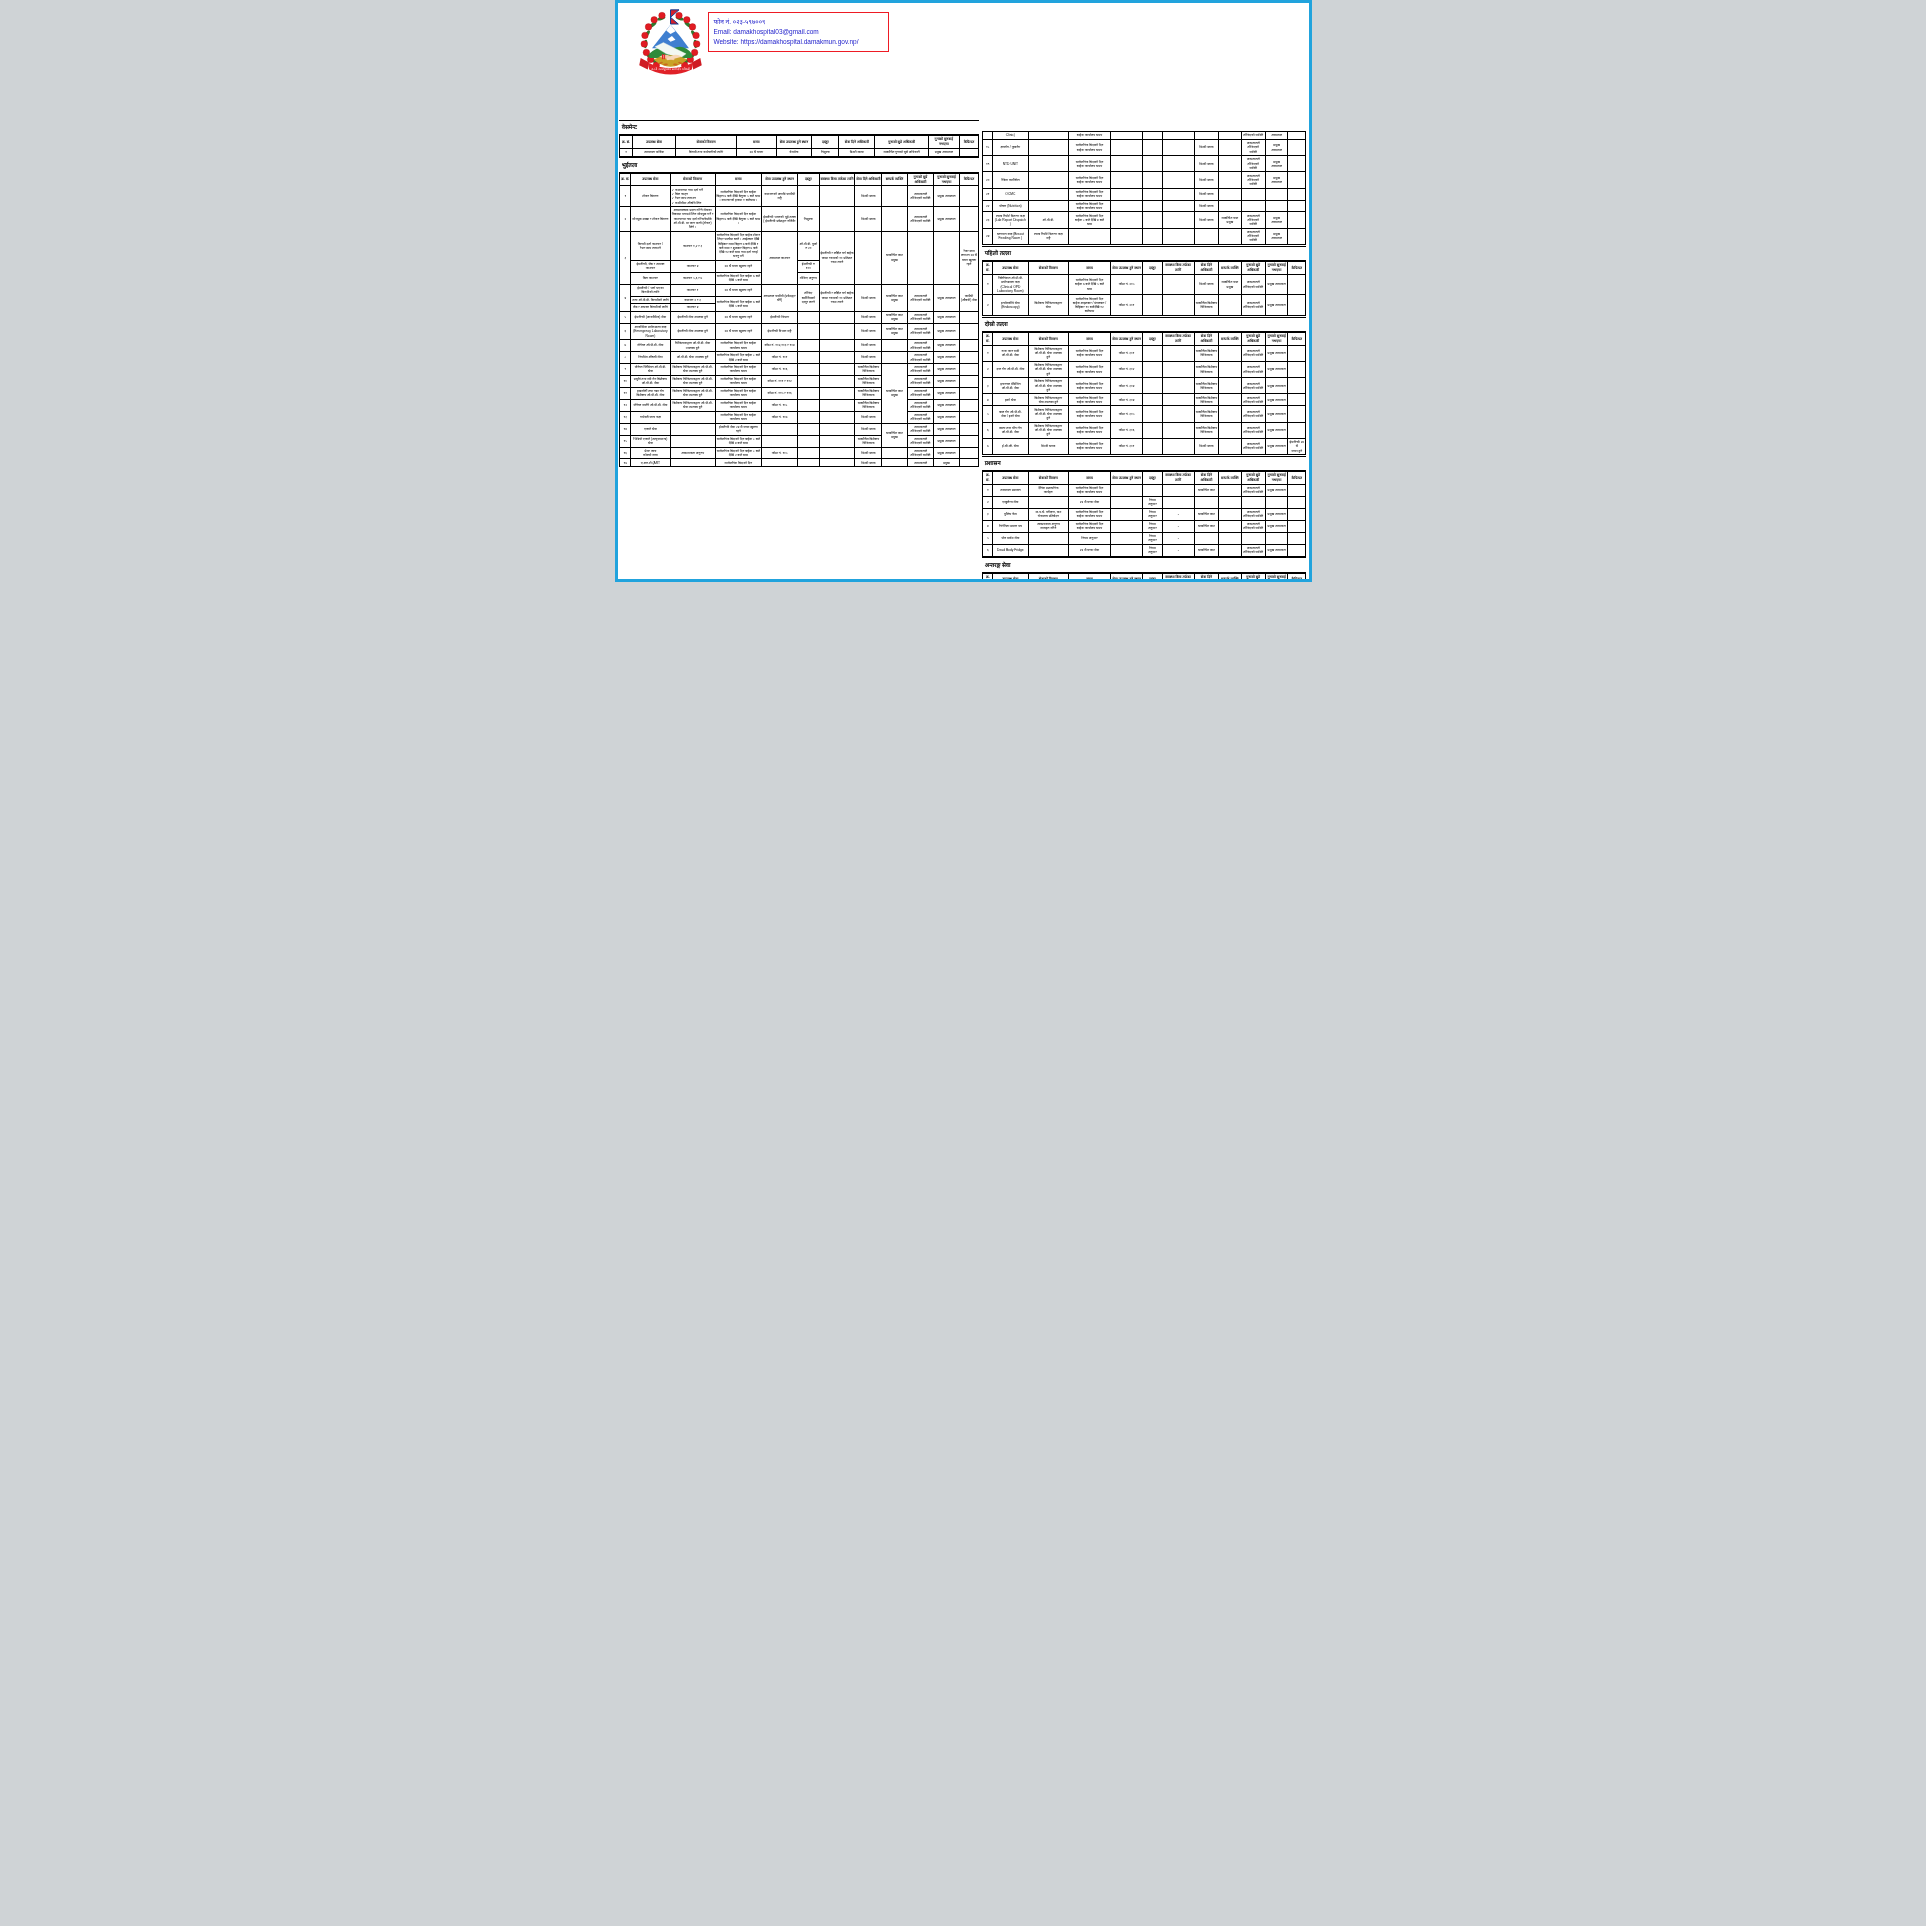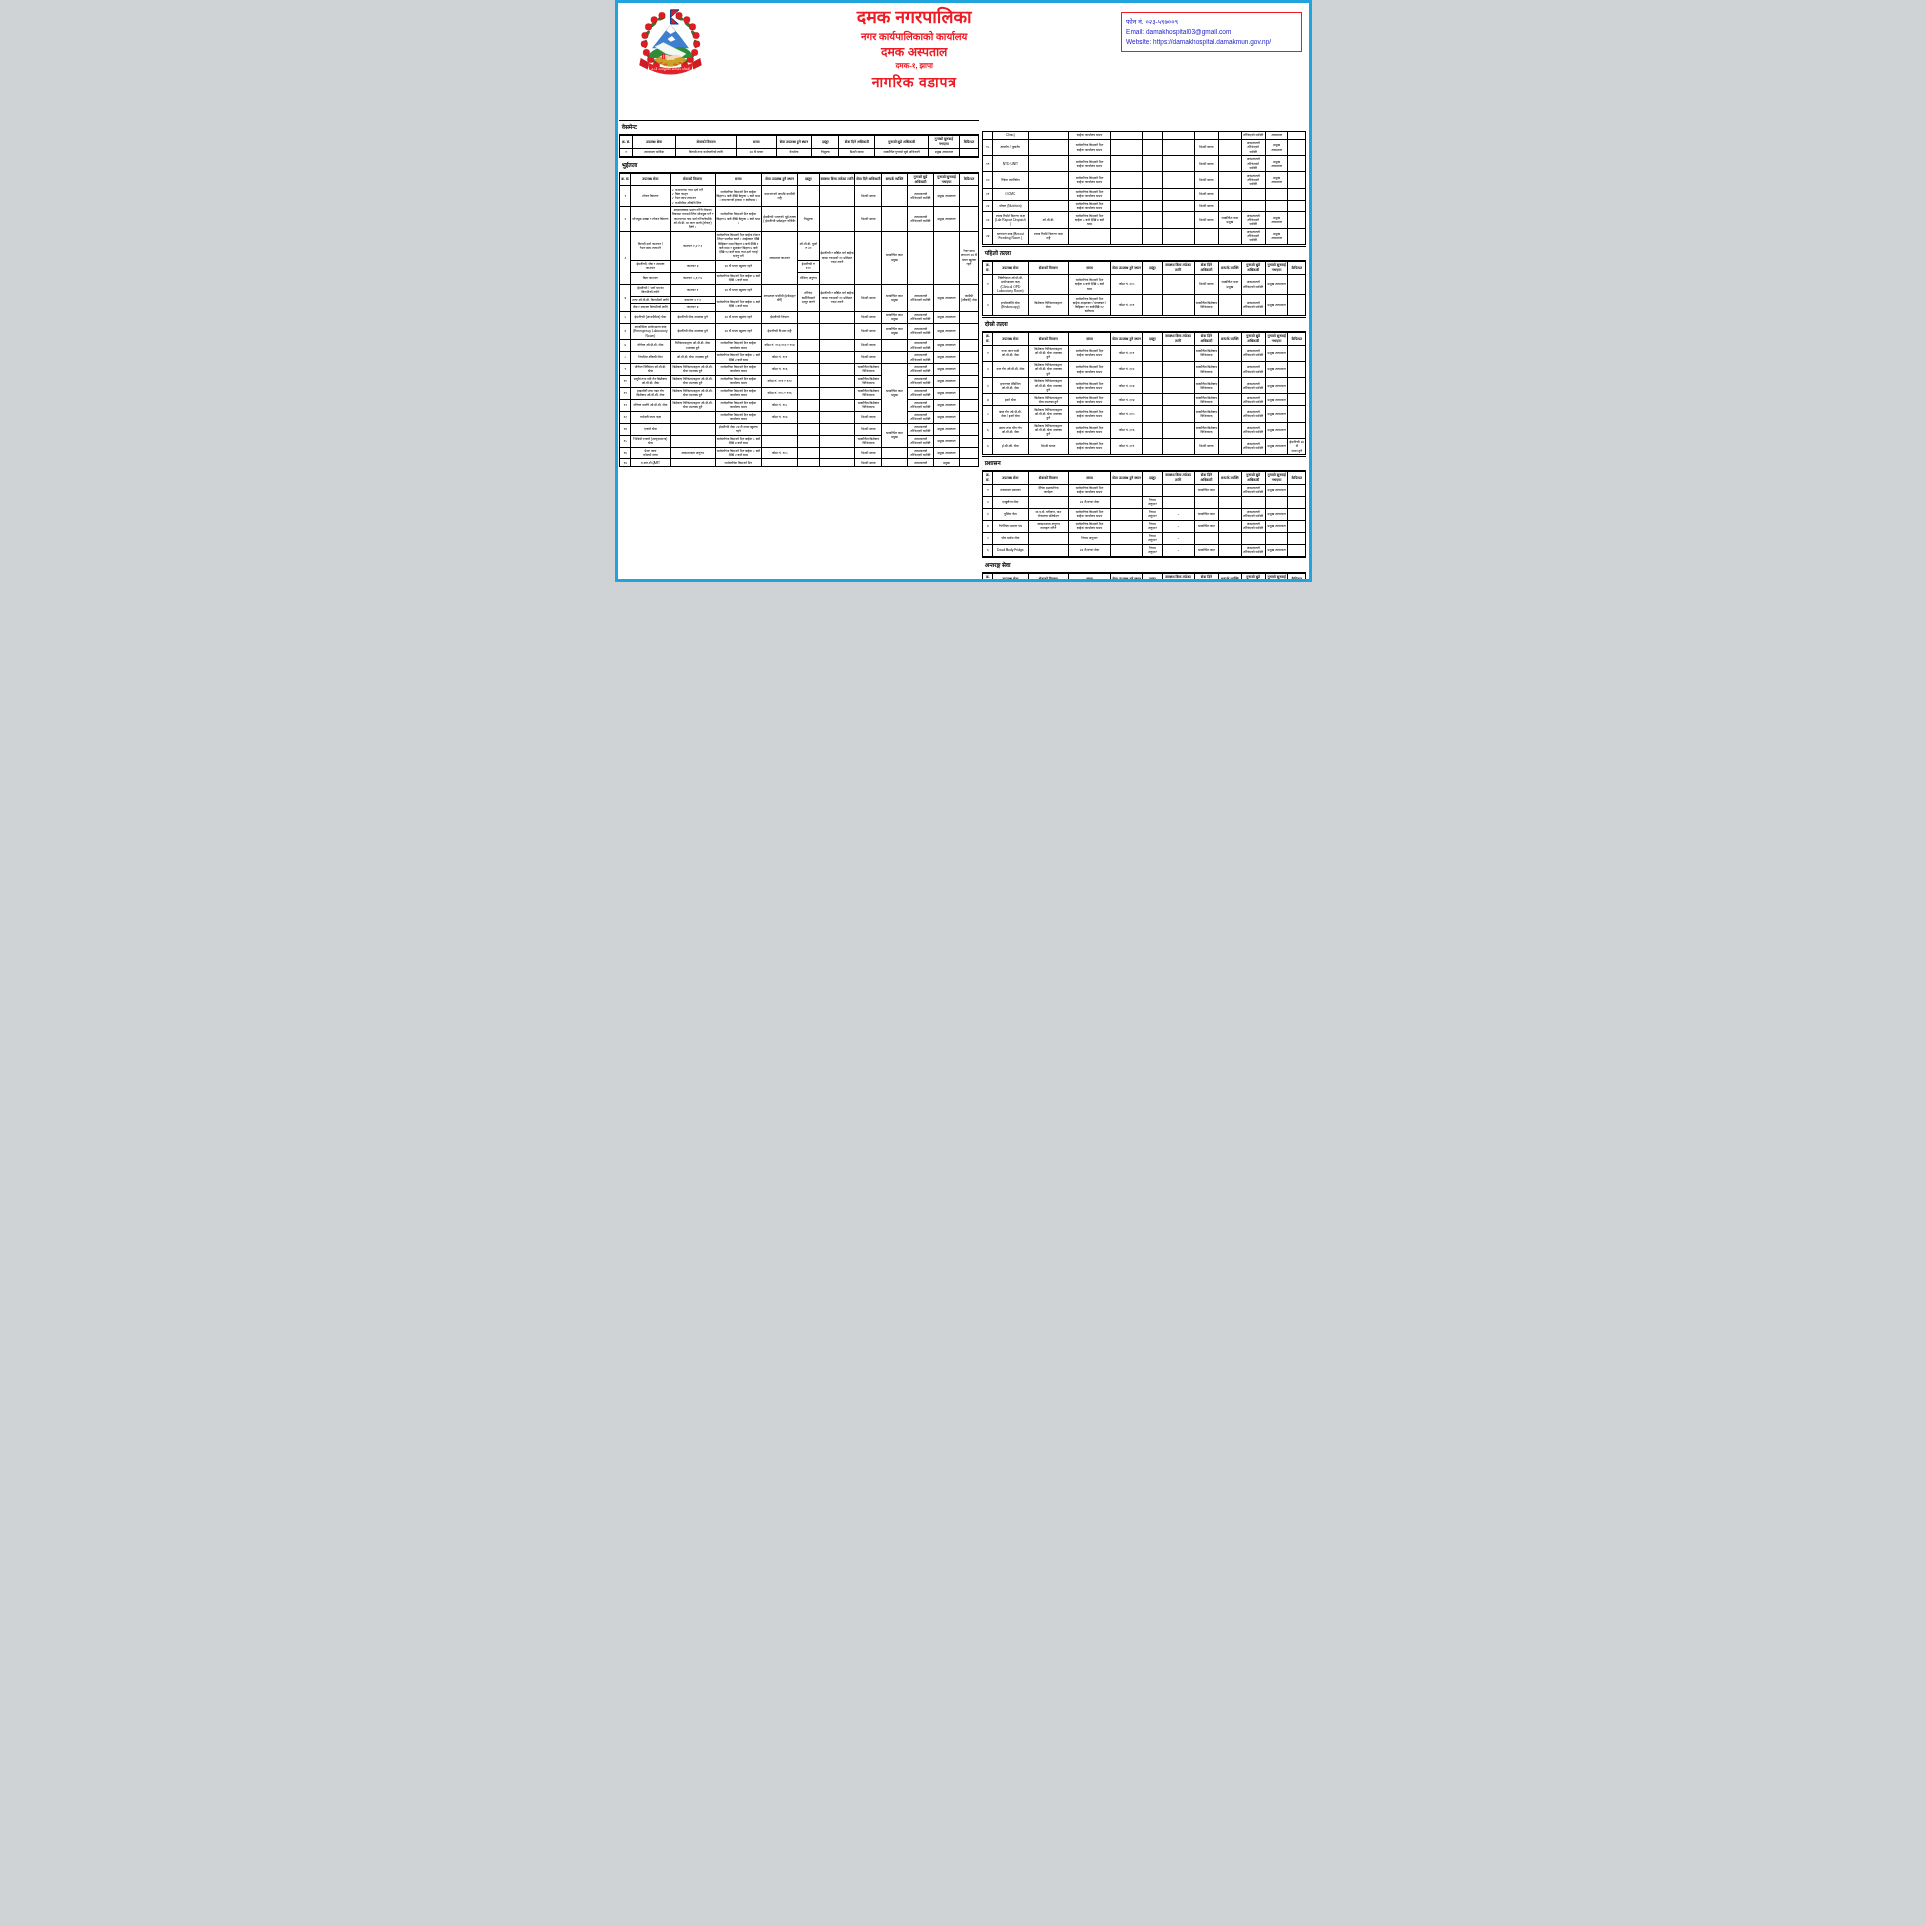--- a/index.html
+++ b/index.html
@@ -126,27 +126,20 @@
           <ellipse cx="64" cy="79" rx="3.4" ry="1.3" transform="rotate(18 64 79)"></ellipse>
         </g>
 
         <path d="M8 72 L20 78 L18 88 L6 82 Z" fill="#cf1c24"></path>
         <path d="M92 72 L80 78 L82 88 L94 82 Z" fill="#cf1c24"></path>
         <path d="M18 78 Q50 94 82 78 L80 88 Q50 102 20 88 Z" fill="#e02128"></path>
         <text x="50" y="89" text-anchor="middle" font-size="4.2" fill="#ffffff">जननी जन्मभूमिश्च स्वर्गादपि गरीयसी</text>
       </svg>
     </div>
 
-    <div id="titles">
-      <div class="t-muni">दमक नगरपालिका</div>
-      <div class="t-office">नगर कार्यपालिकाको कार्यालय</div>
-      <div class="t-hosp">दमक अस्पताल</div>
-      <div class="t-addr">दमक-१, झापा</div>
-      <div class="t-charter">नागरिक वडापत्र</div>
-    </div>
 
     <div id="contact-box">
       <div class="line">फोन नं. ०२३-५९७००९</div>
       <div class="line">Email: damakhospital03@gmail.com</div>
       <div class="line">Website: https://damakhospital.damakmun.gov.np/</div>
     </div>
   </div>
 
   <div id="content">
     <div id="col-left">

